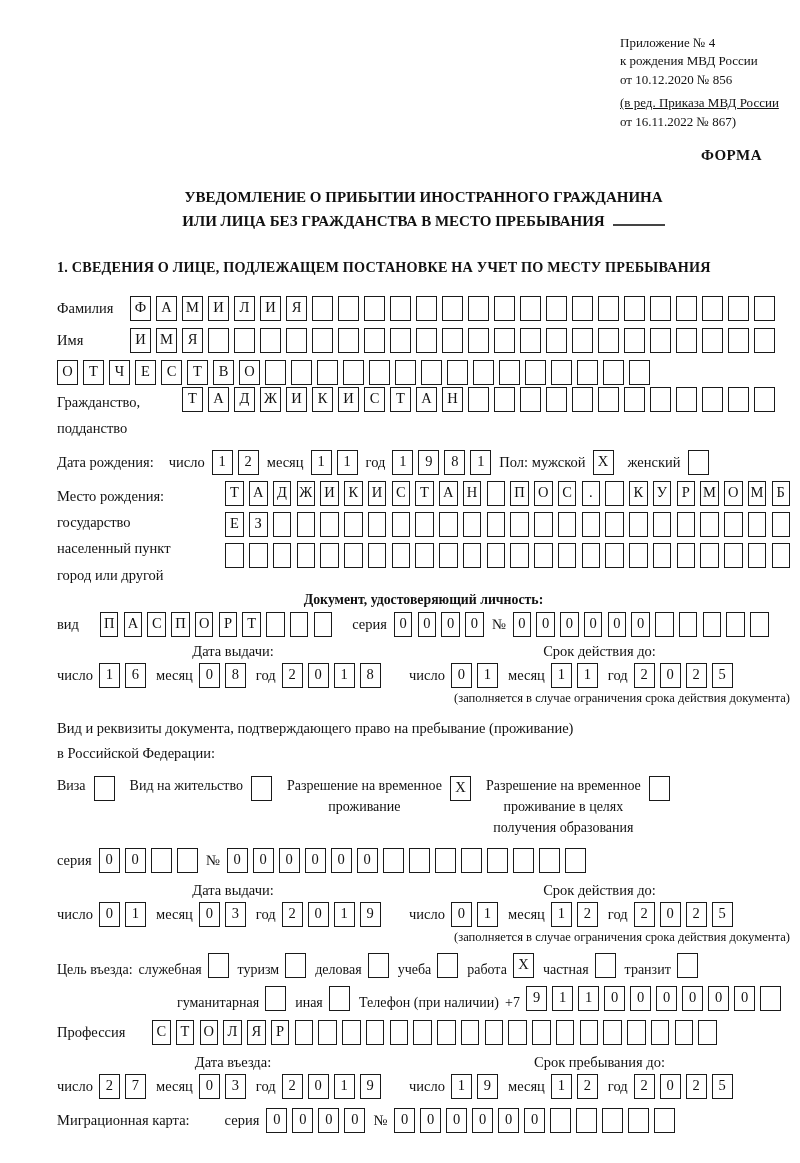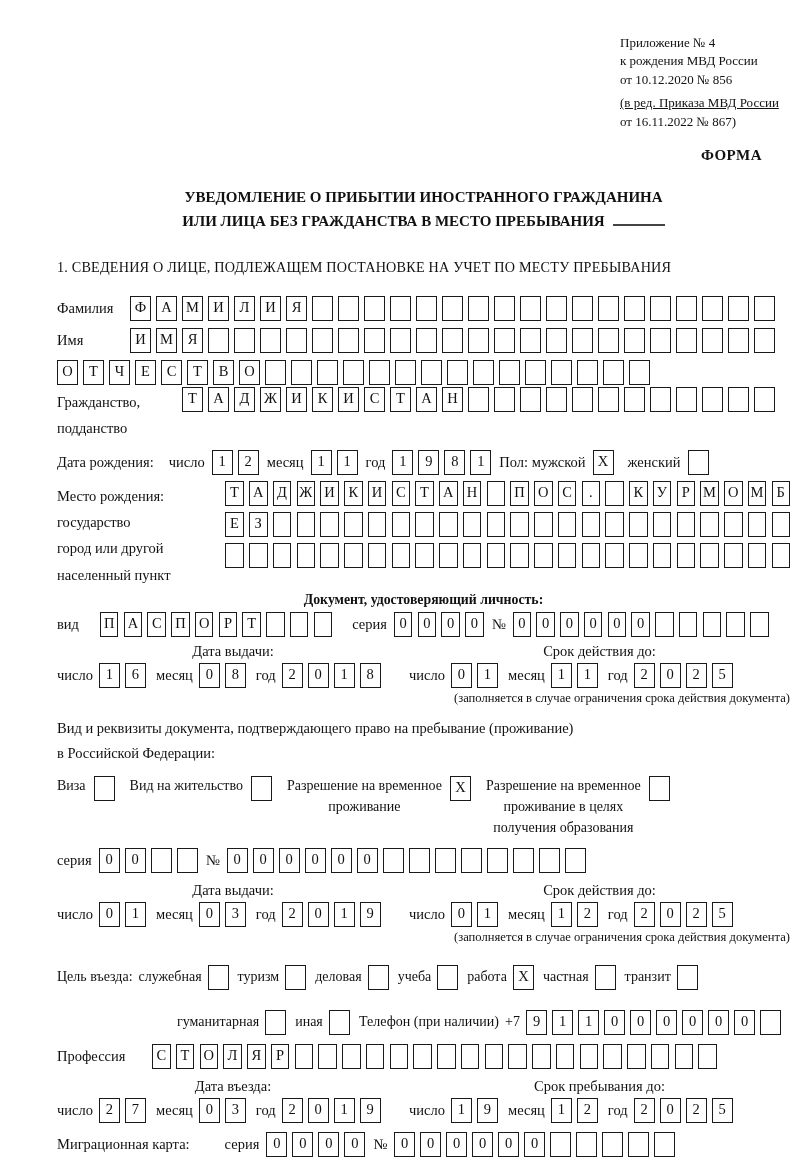--- a/index.html
+++ b/index.html
@@ -8,21 +8,21 @@
   .page{box-sizing:border-box;width:800px;height:863px;padding:34px 10px 0 57px;}
 
   
   .appendix{margin-left:563px;font-size:13px;line-height:1.42;white-space:nowrap;}
   .appendix .amend{margin-top:5px;text-decoration:underline;}
   .form-label{font-weight:bold;font-size:15px;text-align:right;padding-right:28px;margin-top:16px;letter-spacing:.5px;}
 
   .title{margin-top:22px;text-align:center;font-weight:bold;font-size:15px;line-height:1.55;}
   .blank-line{display:inline-block;width:52px;border-bottom:2px solid #444;height:12px;margin-left:8px;}
 
-  .sec-heading{margin-top:26px;font-weight:normal;font-size:14.2px;letter-spacing:.2px;}
+  .sec-heading{margin-top:26px;font-weight:bold;font-size:14.2px;letter-spacing:.2px;}
 
   
   .frow{display:flex;align-items:flex-start;margin-top:7px;font-size:14.5px;}
   .flabel{flex:0 0 auto;padding-top:4px;}
   .mlabel{line-height:1.82;padding-top:2px;}
   .boxes{display:inline-flex;flex:0 0 auto;}
   .cell{box-sizing:border-box;display:inline-block;width:21px;height:25px;border:1.9px solid #1a1a1a;
         margin-right:5px;text-align:center;line-height:21px;font-size:14.5px;background:#fff;}
   .boxes .cell:last-child{margin-right:0;}
   .b24 .cell{width:18.5px;margin-right:5.25px;}
@@ -47,21 +47,21 @@
   .dnote{text-align:right;font-size:12.6px;margin-top:3px;}
 
   .para{margin-top:10px;font-size:14.5px;line-height:1.75;}
 
   .resopts{display:flex;align-items:flex-start;margin-top:8px;font-size:14px;}
   .resopt{display:flex;align-items:flex-start;margin-right:15px;}
   .resopt:last-child{margin-right:0;}
   .resopt .optlines{text-align:center;line-height:1.5;margin-right:8px;}
   .resopt .boxes{margin-top:1px;}
 
-  .purposerow{display:flex;align-items:center;margin-top:20px;font-size:14px;flex-wrap:nowrap;}
+  .purposerow{display:flex;align-items:flex-end;margin-top:8px;font-size:14px;flex-wrap:nowrap;}
   .purposerow .plabel{margin-right:6px;white-space:nowrap;}
   .purposerow .boxes{margin-right:9px;}
   .indent120{margin-left:120px;}
 </style>
 </head>
 <body>
 
 <div class="page">
 
   <div class="appendix">
@@ -233,22 +233,22 @@
     <span class="lbl">женский</span>
     <span class="boxes">
         <span class="cell"></span>
       </span>
   </div>
 
   <div class="frow" style="margin-top:6px;gap:44px;">
     <div class="mlabel w148">
       <div>Место рождения:</div>
       <div>государство</div>
+      <div>населенный пункт</div>
       <div>город или другой</div>
-      <div>населенный пункт</div>
     </div>
     <div class="stack b24">
       <div class="boxes">
           <span class="cell">Т</span>
           <span class="cell">А</span>
           <span class="cell">Д</span>
           <span class="cell">Ж</span>
           <span class="cell">И</span>
           <span class="cell">К</span>
           <span class="cell">И</span>

